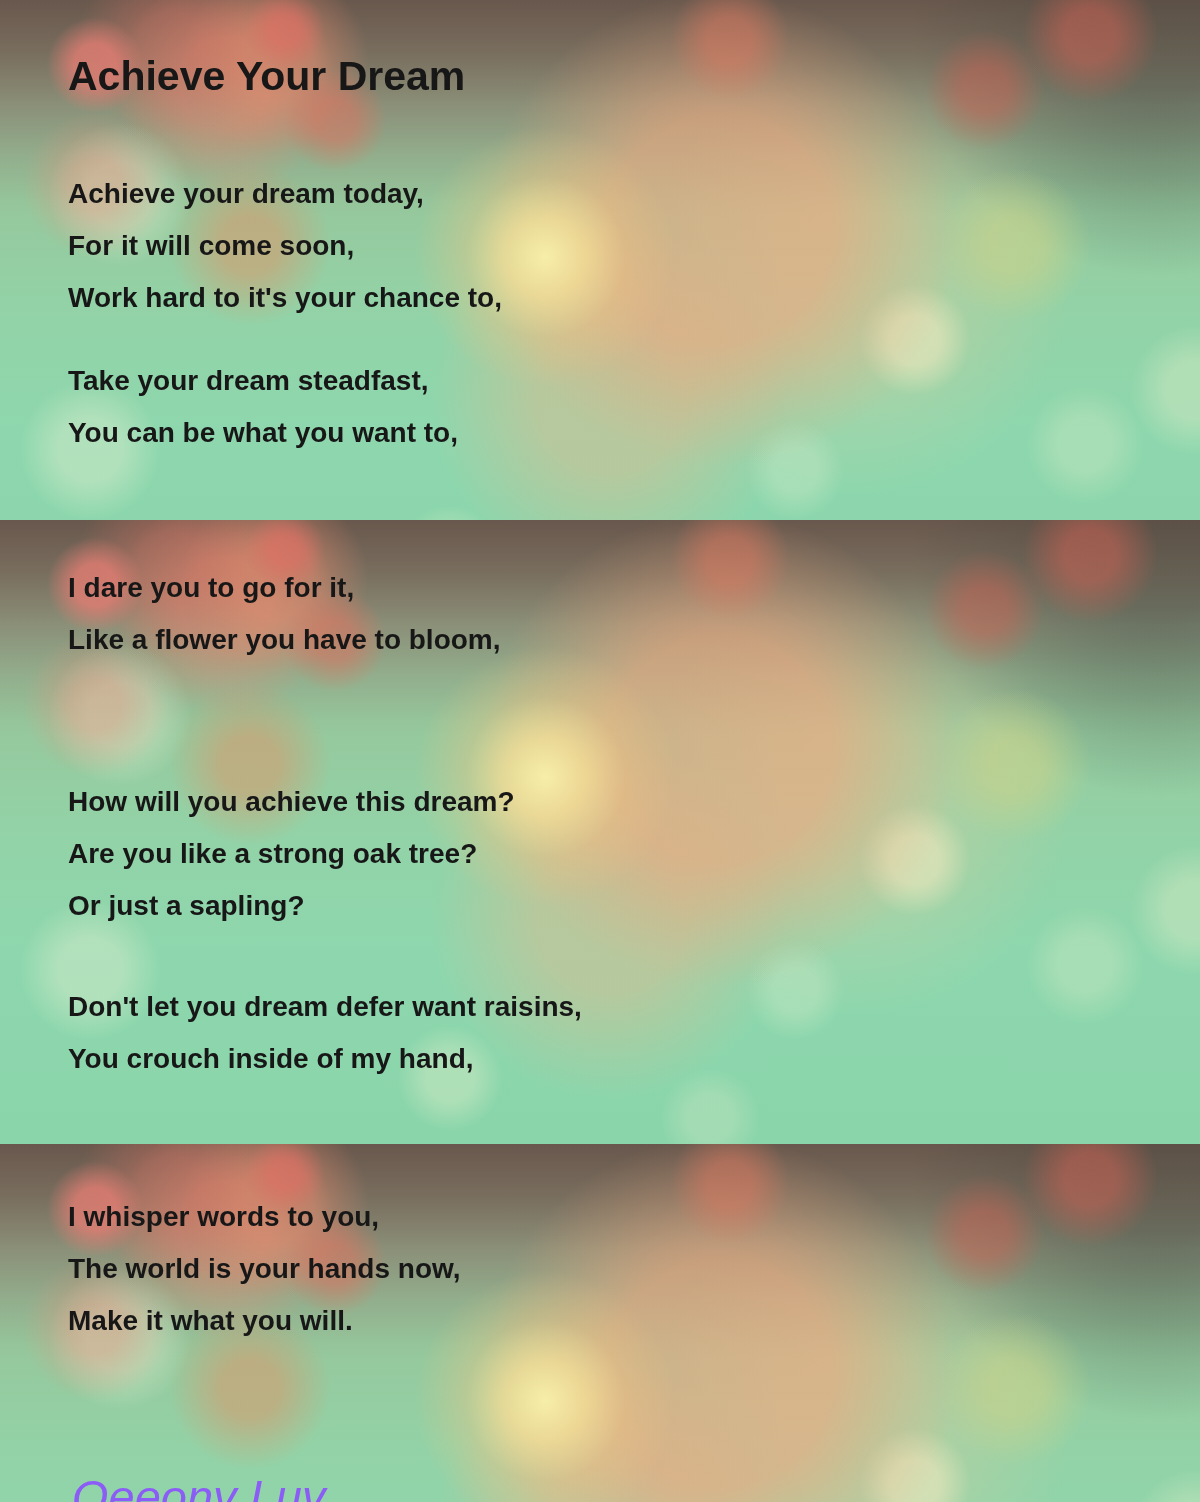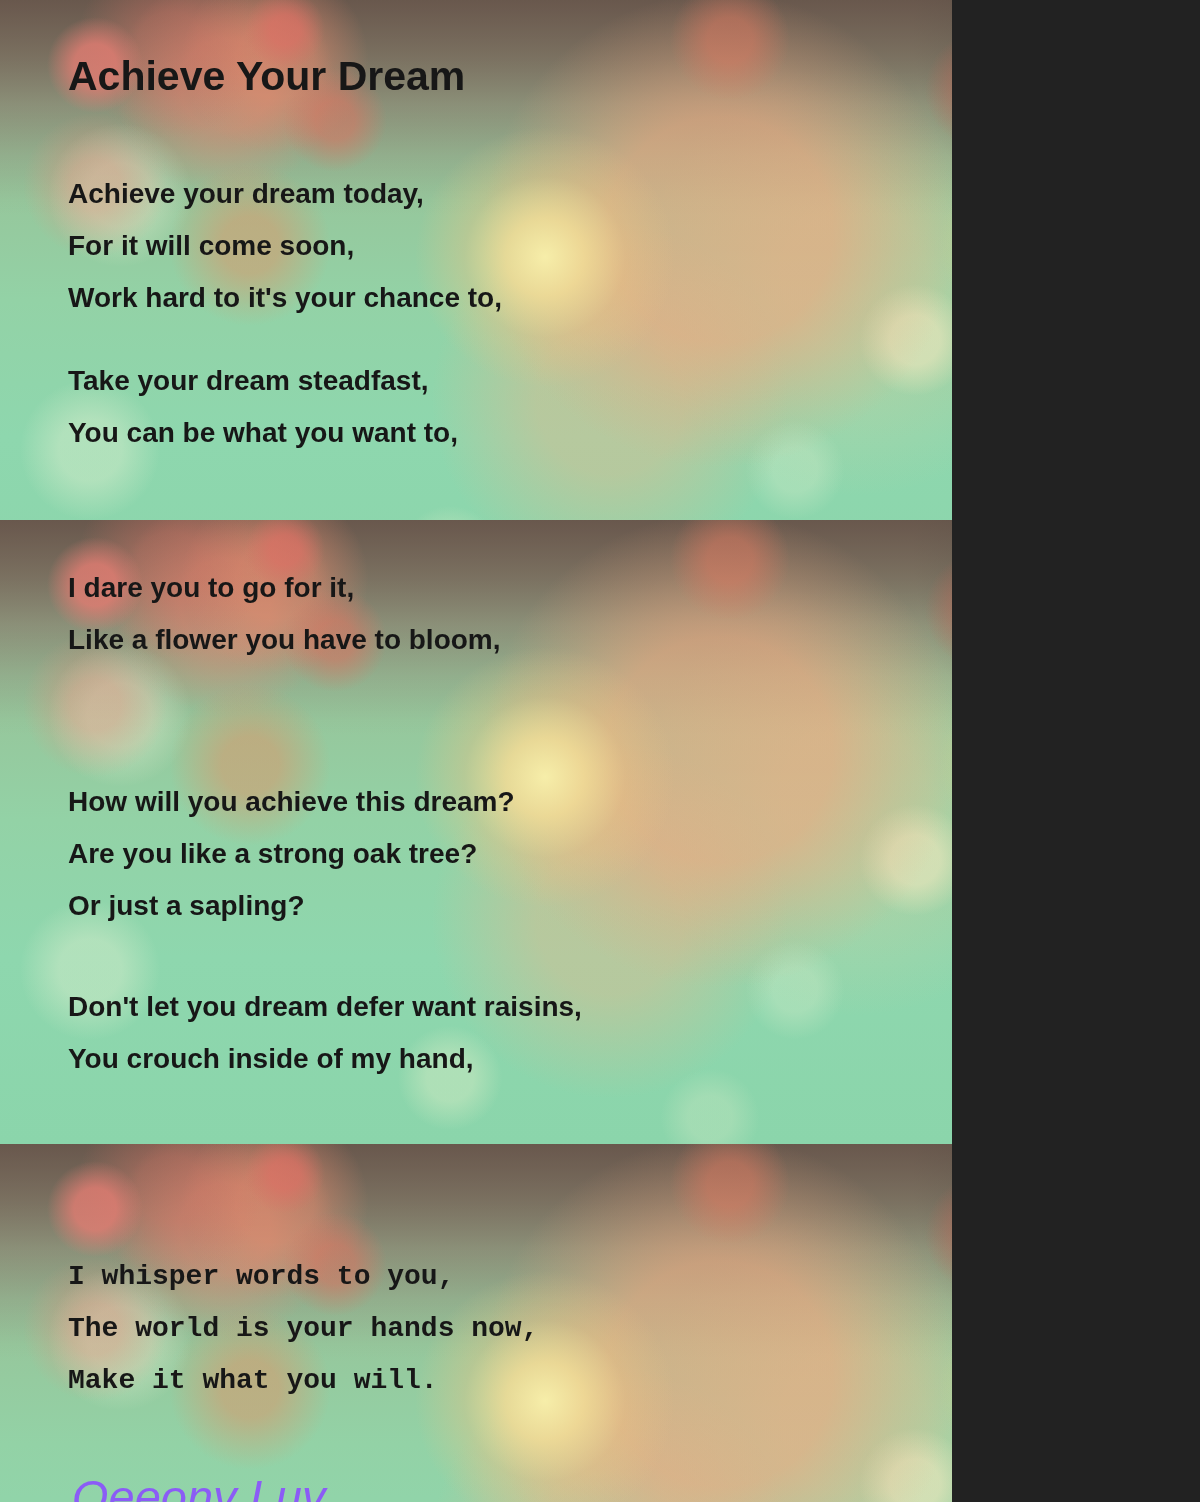--- a/index.html
+++ b/index.html
@@ -1,18 +1,18 @@
 <!DOCTYPE html>
 <html><head>
 <meta charset="utf-8">
 <style>
   html, body { margin: 0; padding: 0; background: #222; }
   .page {
     position: relative;
-    width: 952px;
+    width: 1200px;
     height: 1502px;
     overflow: hidden;
     font-family: "Liberation Sans", sans-serif;
   }
   
   .bg-tile {
     position: absolute;
     left: 0;
     width: 1200px;
     background-repeat: no-repeat;
@@ -87,21 +87,21 @@
     font-weight: bold;
     line-height: 52px;
     color: #171717;
     white-space: nowrap;
   }
   .stanza-1 { top: 168px; }
   .stanza-2 { top: 355px; }
   .stanza-3 { top: 562px; }
   .stanza-4 { top: 776px; }
   .stanza-5 { top: 981px; }
-  .stanza-6 { top: 1251px; font-family: Liberation Mono, monospace; }
+  .stanza-6 { top: 1191px; }
   .author {
     position: absolute;
     left: 72px;
     top: 1469px;
     font-size: 47px;
     font-style: italic;
     font-weight: normal;
     color: #8b5cf6;
     white-space: nowrap;
   }

